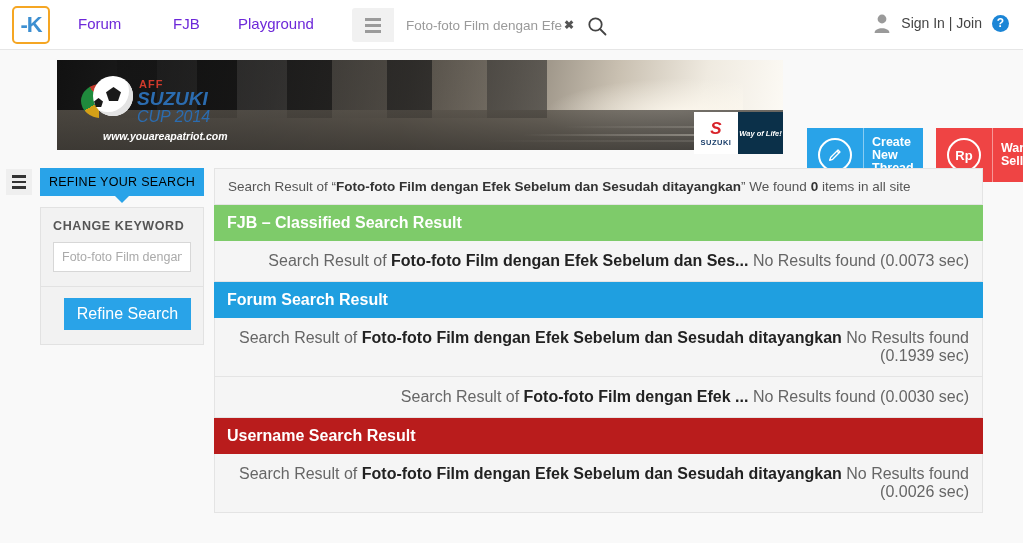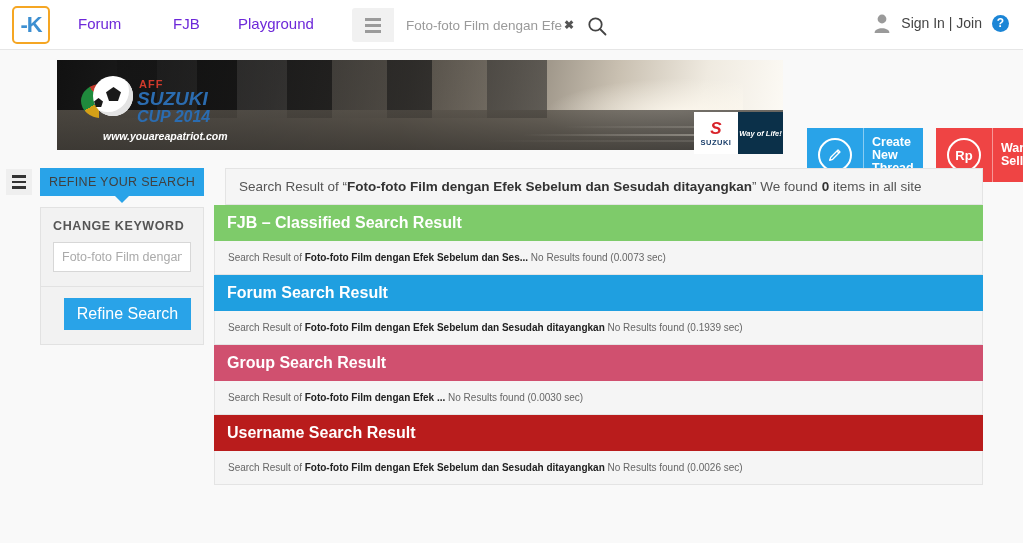--- a/index.html
+++ b/index.html
@@ -136,21 +136,21 @@
     clip-path: polygon(50% 0%, 100% 38%, 80% 100%, 20% 100%, 0% 38%);
   }
   .ad-swoosh {
     position: absolute; left: 4px; top: 14px; width: 40px; height: 34px;
     border-radius: 50% 0 0 50%;
     background: conic-gradient(from 180deg, #d4a017 0deg 60deg, #1f8a3c 60deg 140deg, #c0392b 140deg 220deg, transparent 220deg);
     clip-path: polygon(0 0, 45% 0, 45% 100%, 0 100%);
   }
   .ad-aff { position: absolute; left: 62px; top: 8px; font-size: 11px; font-weight: bold; color: #d13a2c; letter-spacing: 1px; font-family:"Liberation Sans",sans-serif; }
   .ad-suzuki { position: absolute; left: 60px; top: 18px; font-size: 19px; font-weight: bold; color: #2b6cb0; letter-spacing: 0px; font-family:"Liberation Sans",sans-serif; font-style: italic; }
-  .ad-cup { position: absolute; left: 60px; top: 38px; font-size: 16px; font-weight: bold; color: #2b6cb0; font-family:"Liberation Sans",sans-serif; font-style: italic; }
+  .ad-cup { position: absolute; left: 60px; top: 38px; font-size: 16px; font-weight: normal; color: #2b6cb0; font-family:"Liberation Sans",sans-serif; font-style: italic; }
   .ad-url { position: absolute; left: 26px; top: 60px; font-size: 10.5px; font-weight: bold; color: #fff; font-style: italic; font-family:"Liberation Sans",sans-serif; }
 
   .suzuki-block { position: absolute; left: 649px; top: 62px; width: 89px; height: 42px; display: flex; }
   .suzuki-white { width: 44px; height: 42px; background: #fff; display:flex; flex-direction:column; align-items:center; justify-content:center; gap:1px; }
   .suzuki-s { font-size: 17px; font-weight: bold; color: #d8232a; line-height: 1; font-style: italic; font-family:"Liberation Sans",sans-serif;}
   .suzuki-name { font-size: 7.5px; font-weight: bold; color: #1b3f6b; letter-spacing: .5px; font-family:"Liberation Sans",sans-serif;}
   .suzuki-navy { width: 45px; height: 42px; background: #0b3049; display:flex; align-items:center; justify-content:center; }
   .suzuki-tag { font-size: 7.5px; font-weight: bold; color: #fff; font-style: italic; font-family:"Liberation Sans",sans-serif;}
 
   .cta { position: absolute; top: 78px; height: 54px; display: flex; cursor: pointer; }
@@ -168,21 +168,21 @@
   .left-burger {
     position: absolute; left: 6px; top: 9px;
     width: 26px; height: 26px; background: #efefef;
     display: flex; flex-direction: column; align-items: center; justify-content: center; gap: 3px;
     cursor: pointer;
   }
   .left-burger span { display: block; width: 14px; height: 2.5px; background: #333; }
 
   .sidebar { position: absolute; left: 40px; top: 8px; width: 164px; }
   .refine-head {
-    height: 28px; background: #29a3e8; color: #404040;
+    height: 28px; background: #29a3e8; color: #000000;
     font-size: 12.5px; letter-spacing: .3px;
     display: flex; align-items: center; justify-content: center;
     cursor: pointer; position: relative;
   }
   .refine-head::after {
     content:""; position: absolute; left: 50%; bottom: -7px; margin-left: -7px;
     border-left: 7px solid transparent; border-right: 7px solid transparent;
     border-top: 7px solid #29a3e8;
   }
   .refine-panel { margin-top: 11px; background: #f2f2f2; border: 1px solid #e2e2e2; }
@@ -198,32 +198,32 @@
   .refine-btn {
     background: #29a3e8; color: #fff; border: none;
     padding: 7px 13px; font-size: 16px; cursor: pointer;
     font-family: "Liberation Sans", sans-serif;
     margin-left: 11px;
   }
 
   .content { position: absolute; left: 214px; top: 8px; width: 769px; }
   .summary-bar {
     background: #f5f5f5; border: 1px solid #e4e4e4;
-    padding: 10px 13px; font-size: 13.5px; color: #555; margin-left: 11px;
+    padding: 10px 13px; font-size: 13.5px; color: #555;
   }
   .summary-bar b { color: #333; }
 
   .result-block { }
   .result-head {
     height: 36px; display: flex; align-items: center;
     padding: 0 13px; color: #fff; font-size: 16px; font-weight: bold;
   }
   .result-body {
     background: #f5f5f5; border: 1px solid #e4e4e4; border-top: none;
-    padding: 11px 13px; font-size: 10px; color: #555;
+    padding: 11px 13px; font-size: 16px; color: #555; text-align: right;
   }
   .result-body b { color: #222; }
   .dim { color: #666; }
 </style>
 </head>
 <body>
 
 <div class="topnav">
 
   <div class="logo-box">
@@ -355,21 +355,20 @@
     </div>
 
     <div class="result-block">
       <div class="result-head" id="head-1" style="background: rgb(31, 159, 224);">Forum Search Result</div>
       <div class="result-body">
         <span class="dim">Search Result of </span><b>Foto-foto Film dengan Efek Sebelum dan Sesudah ditayangkan</b><span class="dim"> No Results found (0.1939 sec)</span>
       </div>
     </div>
 
     <div class="result-block">
-      <div class="result-head" id="head-2" style="background: rgb(208, 80, 111);">Group Search Result</div>
       <div class="result-body">
         <span class="dim">Search Result of </span><b>Foto-foto Film dengan Efek ...</b><span class="dim"> No Results found (0.0030 sec)</span>
       </div>
     </div>
 
     <div class="result-block">
       <div class="result-head" id="head-3" style="background: #b91c1c;">Username Search Result</div>
       <div class="result-body">
         <span class="dim">Search Result of </span><b>Foto-foto Film dengan Efek Sebelum dan Sesudah ditayangkan</b><span class="dim"> No Results found (0.0026 sec)</span>
       </div>

